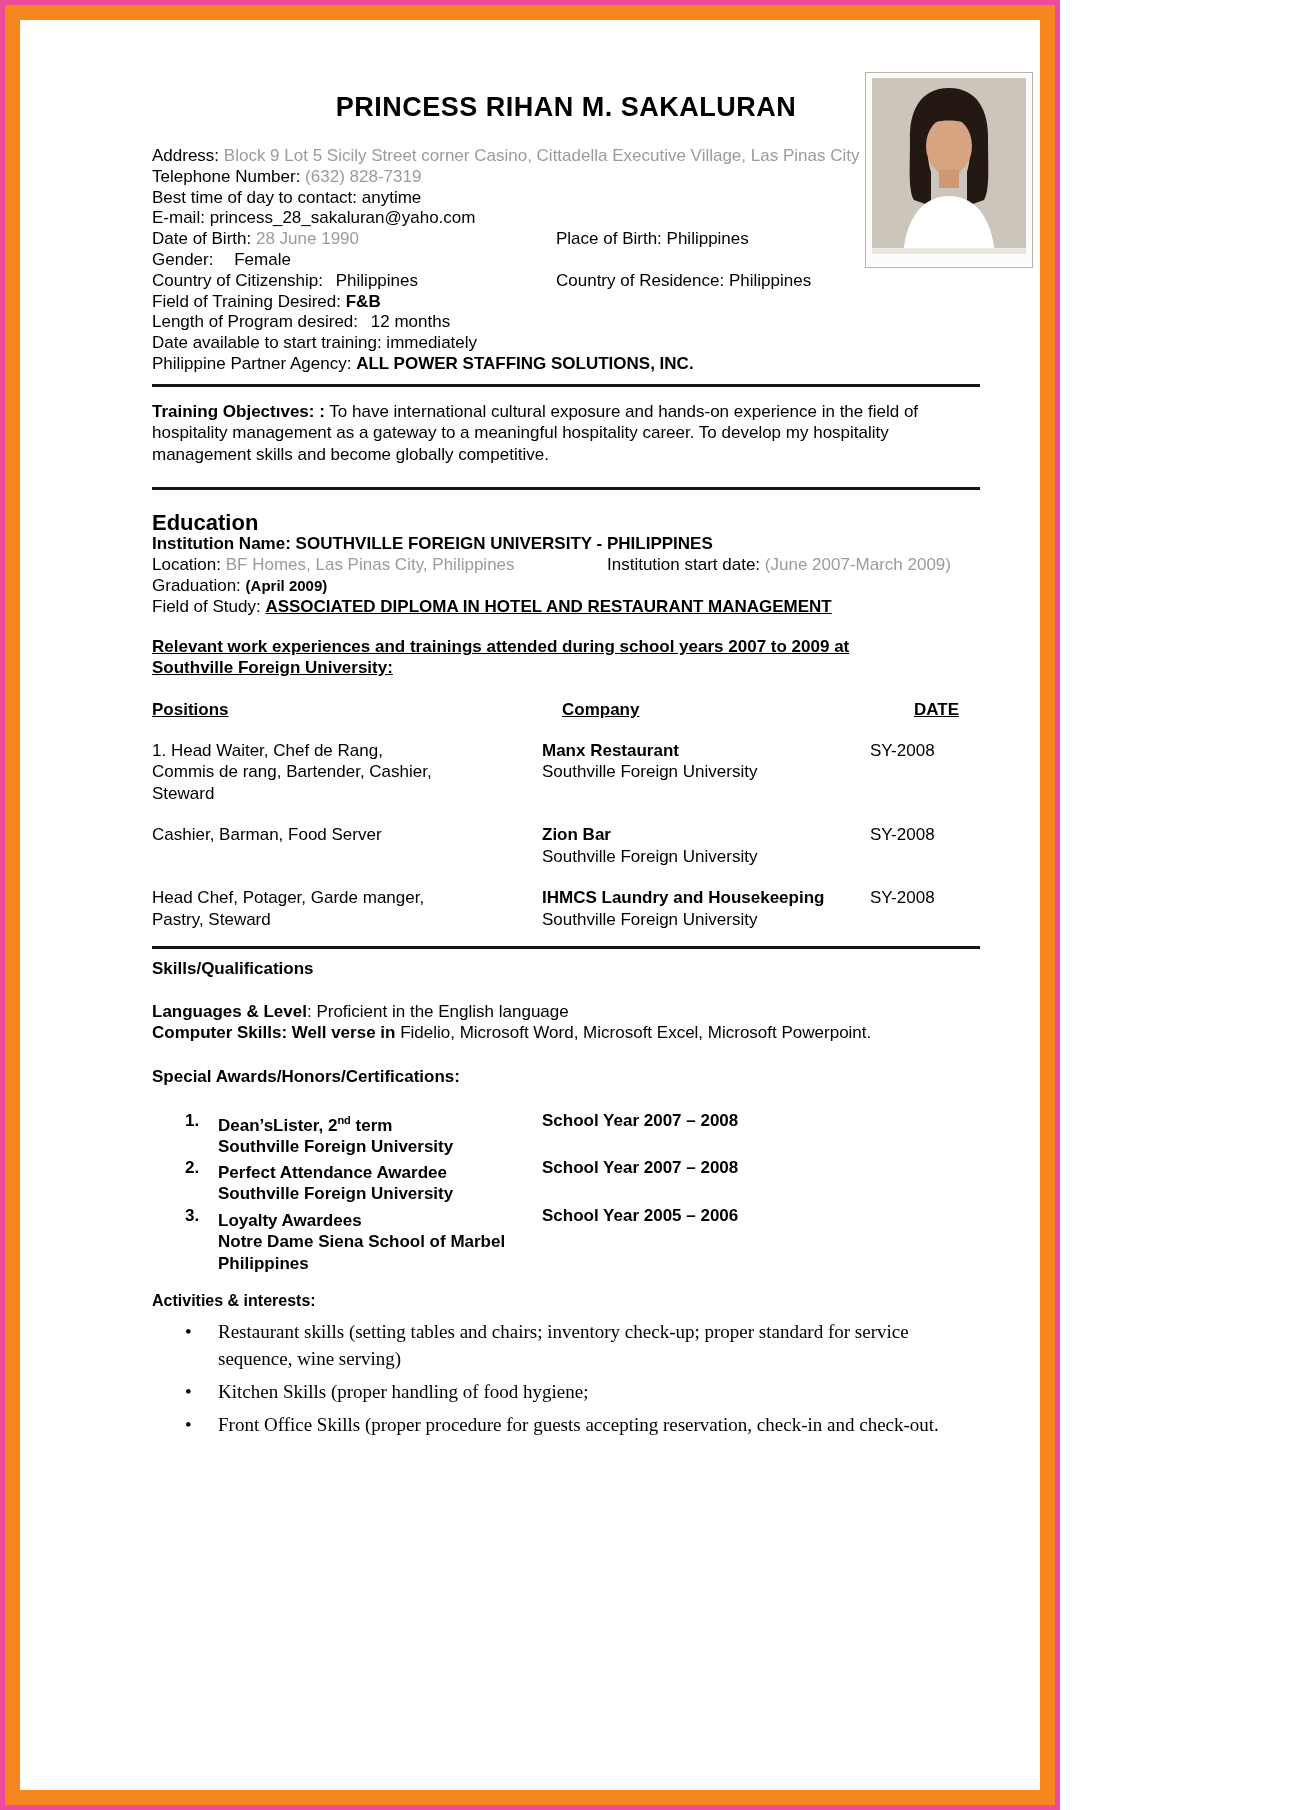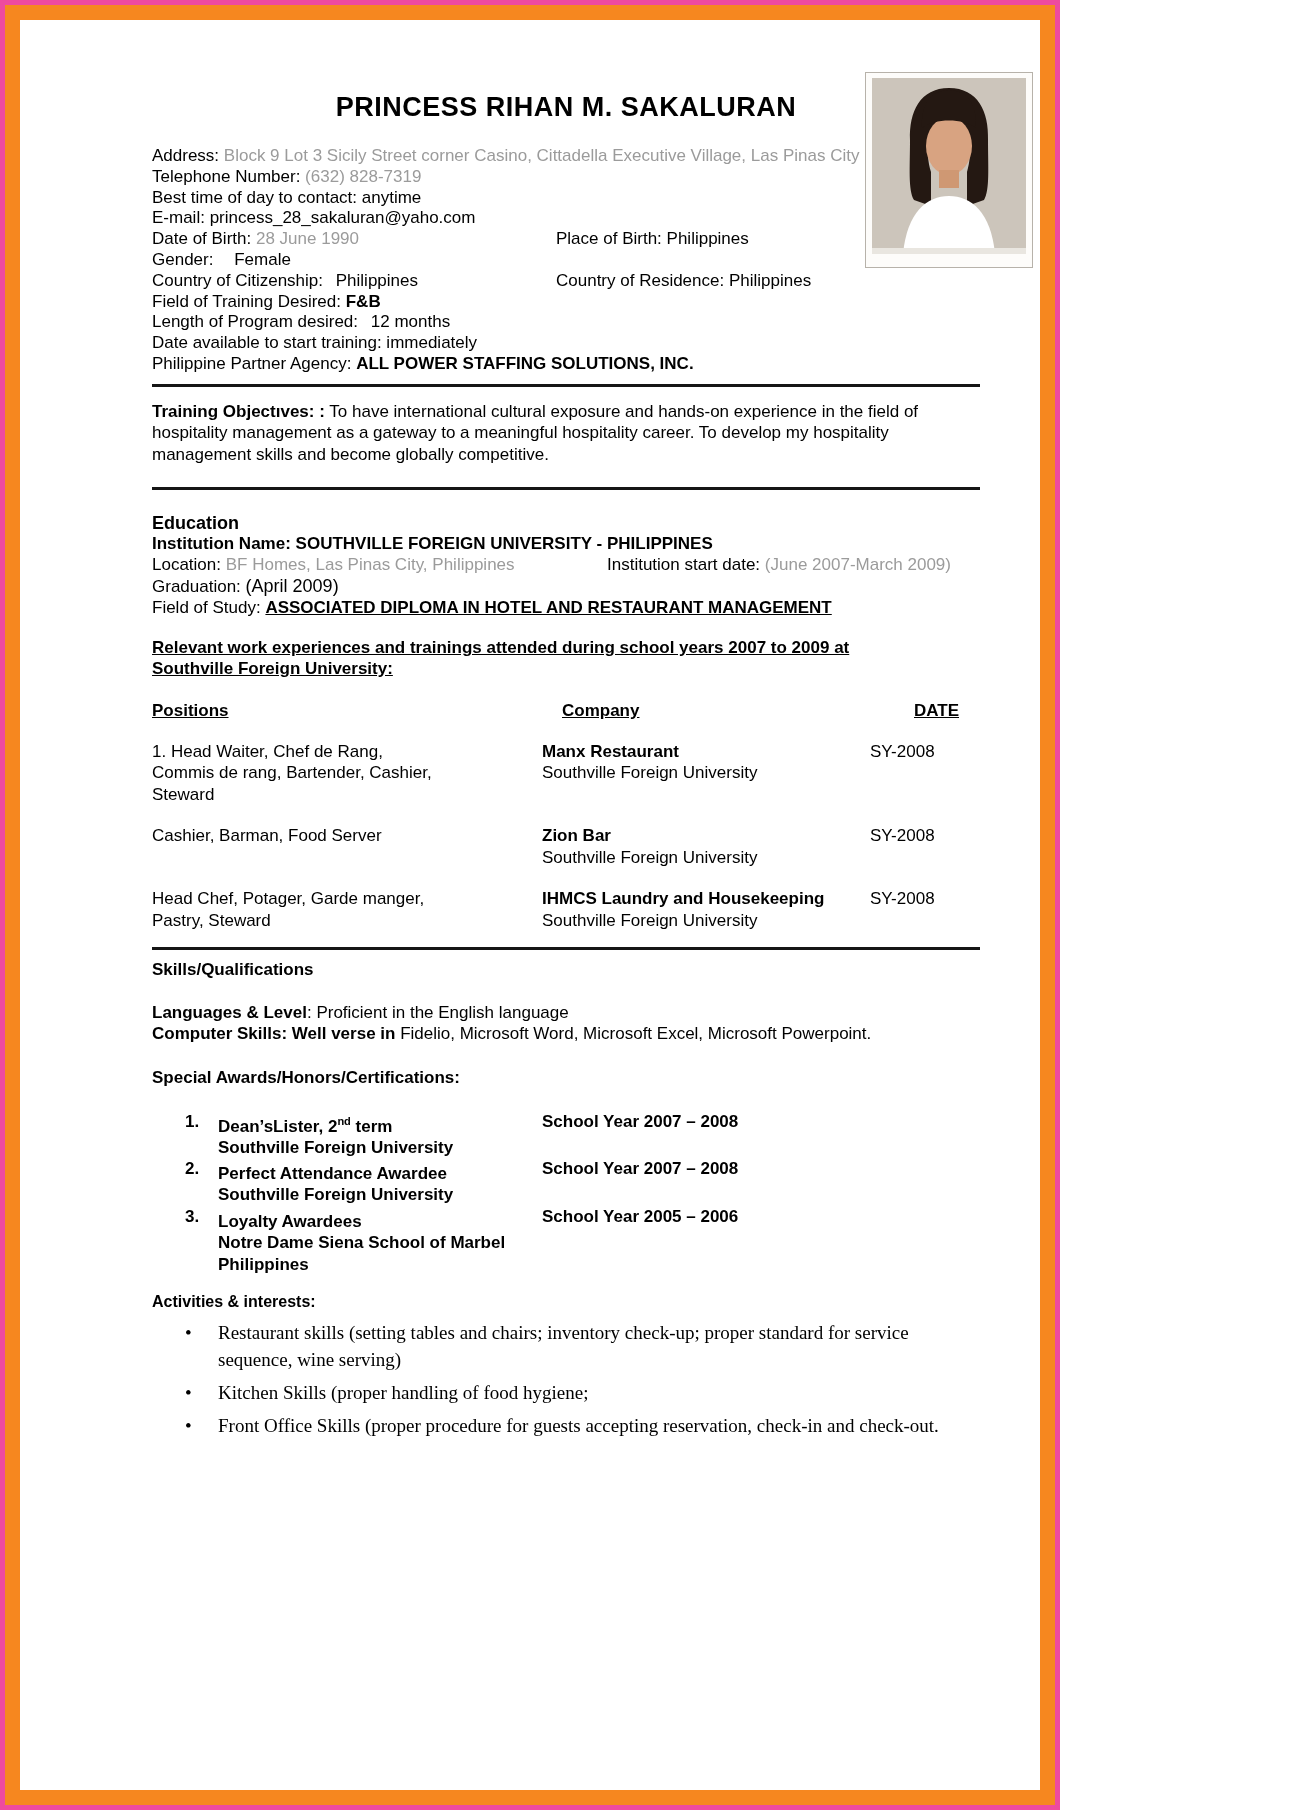--- a/index.html
+++ b/index.html
@@ -22,24 +22,24 @@
   .gap8 { margin-left:8px; }
 
   .rule { height:3px; background:#151515; }
   .rule1 { margin:9px 0 14px 0; }
   .rule2 { margin:22px 0 22px 0; }
   .rule3 { margin:16px 0 9px 0; }
 
   .para { font-size:17px; line-height:21.5px; white-space:normal; }
   .objectives { margin-bottom:12px; }
 
-  .h2 { font-size:18px; font-weight:bold; line-height:22px; }
+  .h2 { font-size:22px; font-weight:bold; line-height:22px; }
   .u { text-decoration:underline; }
   .pre { white-space:pre-line; }
-  .small-b { font-size:18px; font-weight:normal;text-align:right; }
+  .small-b { font-size:15px; font-weight:bold;text-align:right; }
 
   .spacer20 { height:20px; }
   .spacer22 { height:22px; }
   .spacer18 { height:18px; }
 
   .row3 { display:grid; grid-template-columns:390px 328px 1fr; font-size:17px; line-height:21.5px; align-items:start; }
   .exp-head { margin-bottom:19px;gap:20px; }
   .exp-row { margin-bottom:20px; }
   .block { display:block; }
   .datecell { padding-left:4px; }
@@ -72,21 +72,21 @@
         <rect x="74" y="98" width="20" height="18" fill="#cf9873"></rect>
         <path d="M38 182 C42 140 62 124 84 124 C106 124 126 140 130 182 Z" fill="#ffffff"></path>
         <rect x="7" y="176" width="154" height="6" fill="#e9e6e0"></rect>
       </svg>
     </div>
   </div>
 
   <div class="personal">
     <div class="line">
       <span>Address:</span>
-      <span class="gray">Block 9 Lot 3 Sicily Street corner Casino, Cittadella Executive Village, Las Pinas City</span>
+      <span class="gray">Block 9 Lot 5 Sicily Street corner Casino, Cittadella Executive Village, Las Pinas City</span>
     </div>
     <div class="line">
       <span>Telephone Number:</span>
       <span class="gray">(632) 828-7319</span>
     </div>
     <div class="line">
       <span>Best time of day to contact:</span>
       <span>anytime</span>
     </div>
     <div class="line">

